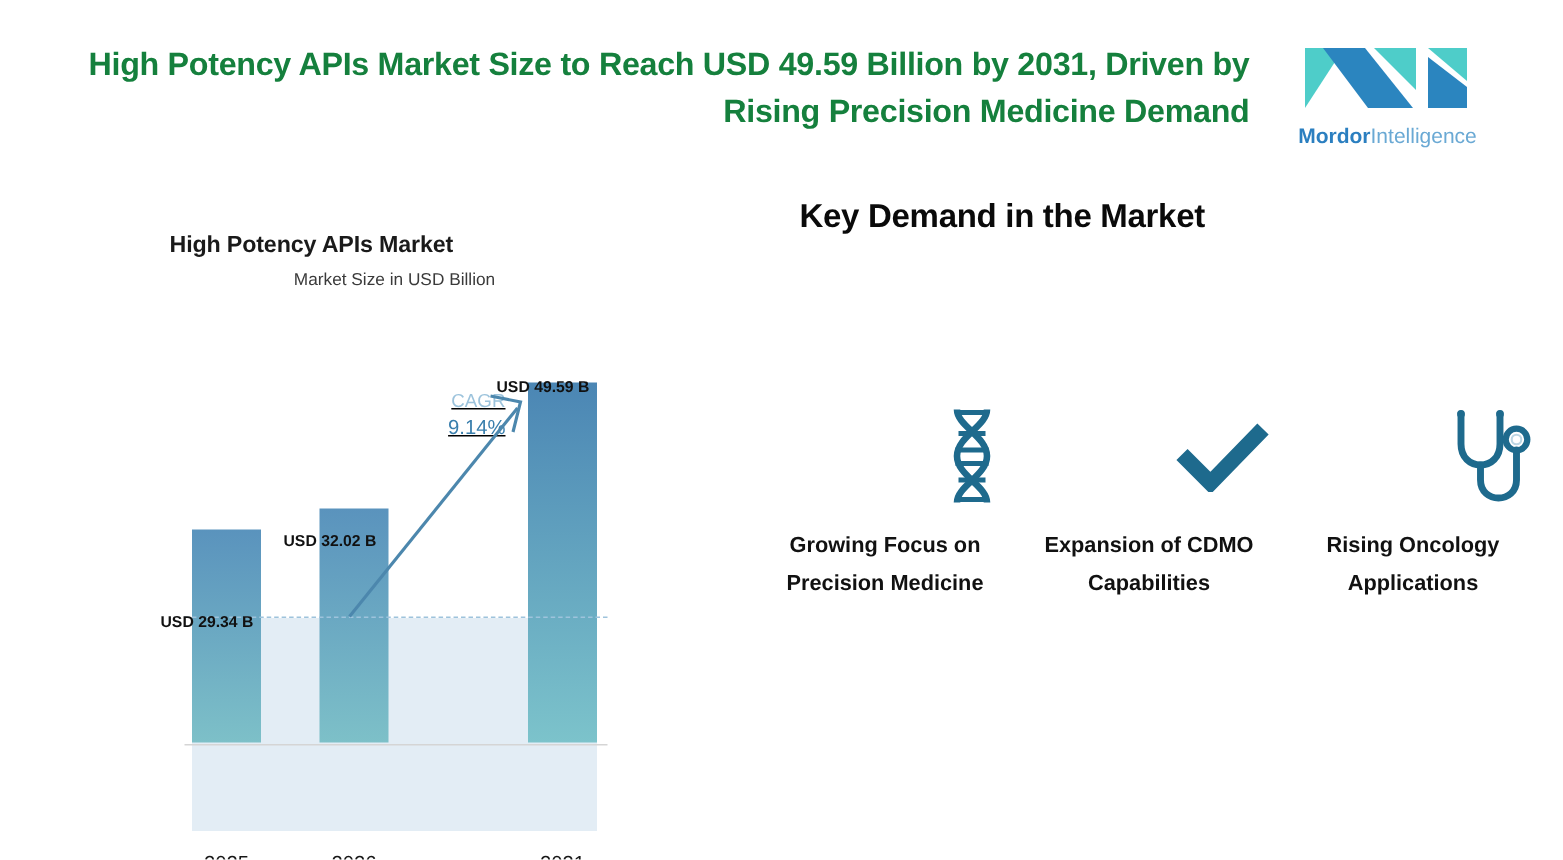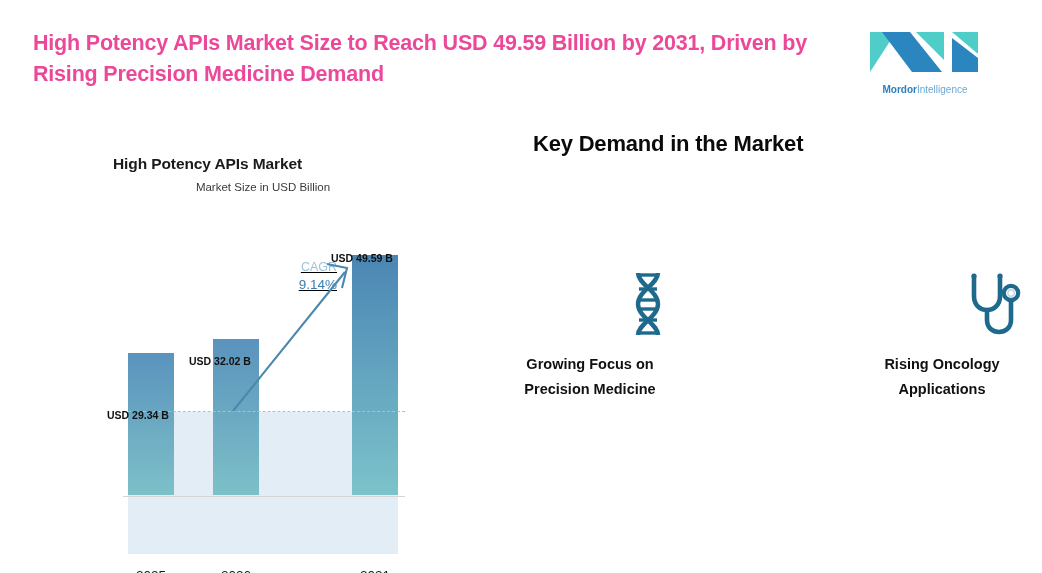--- a/index.html
+++ b/index.html
@@ -17,43 +17,44 @@
 
   
   .header-title {
     position: absolute;
     left: 33px;
     top: 28px;
     width: 800px;
     font-family: "Liberation Sans", sans-serif;
     font-size: 21.5px;
     font-weight: bold;
-    color: #ec4899;
+    color: #15803d;
     line-height: 31px;
     letter-spacing: -0.2px;
+    text-align: right;
   }
 
   
   .brand {
     position: absolute;
     left: 855px;
     top: 28px;
     width: 140px;
     height: 78px;
   }
   .brand-mark {
     position: relative;
     width: 118px;
     height: 48px;
     margin: 0 auto;
   }
   .brand-mark svg { display: block; }
   .brand-text {
     text-align: center;
-    font-size: 10px;
+    font-size: 14px;
     line-height: 20px;
     margin-top: 4px;
     white-space: nowrap;
   }
   .brand-text .b1 { color: #2b7fc0; font-weight: bold; }
   .brand-text .b2 { color: #6aa9d4; font-weight: normal; }
 
   
   .chart-panel {
     position: absolute;
@@ -289,20 +290,28 @@
           <line x1="11" y1="29" x2="33" y2="29"></line>
           <line x1="11" y1="38" x2="33" y2="38"></line>
           <line x1="13" y1="49" x2="31" y2="49"></line>
           <line x1="11" y1="62" x2="33" y2="62"></line>
         </g>
       </svg>
     </div>
     <div class="trend-label">Growing Focus on Precision Medicine</div>
   </div>
 
+  <div class="trend">
+    <div class="trend-icon">
+      <svg width="62" height="48" viewBox="0 0 62 48" xmlns="http://www.w3.org/2000/svg">
+        <polyline points="4,23 23,42 58,6" fill="none" stroke="#1e6a8d" stroke-width="10.5" stroke-linecap="butt" stroke-linejoin="miter"></polyline>
+      </svg>
+    </div>
+    <div class="trend-label">Expansion of CDMO Capabilities</div>
+  </div>
 
   <div class="trend">
     <div class="trend-icon">
       <svg width="56" height="64" viewBox="0 0 56 64" xmlns="http://www.w3.org/2000/svg">
         <g fill="none" stroke="#1e6a8d" stroke-width="4.6" stroke-linecap="round">
           <path d="M8 4 L8 24 C8 33 14 38 21 38 C28 38 34 33 34 24 L34 4"></path>
           <circle cx="8" cy="4" r="2.6" fill="#1e6a8d" stroke="none"></circle>
           <circle cx="34" cy="4" r="2.6" fill="#1e6a8d" stroke="none"></circle>
           <path d="M21 38 L21 48 C21 56 27 60 33 60 C39 60 45 56 45 48 L45 28"></path>
         </g>

